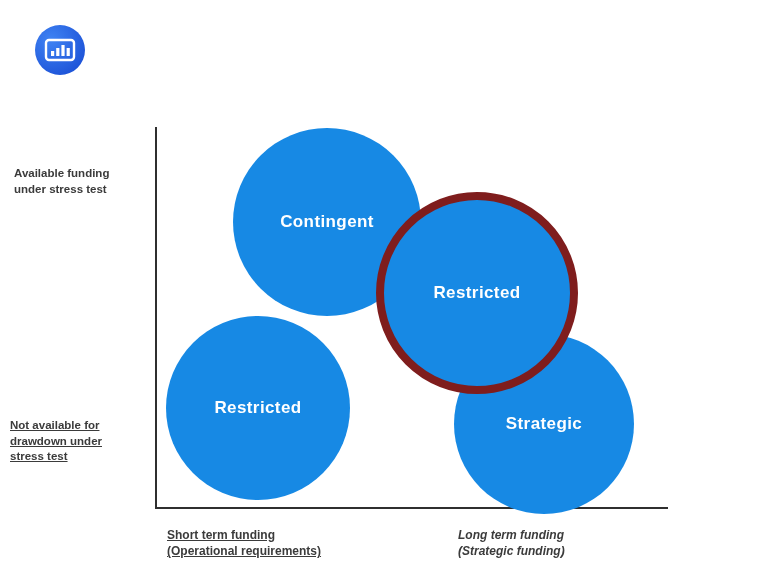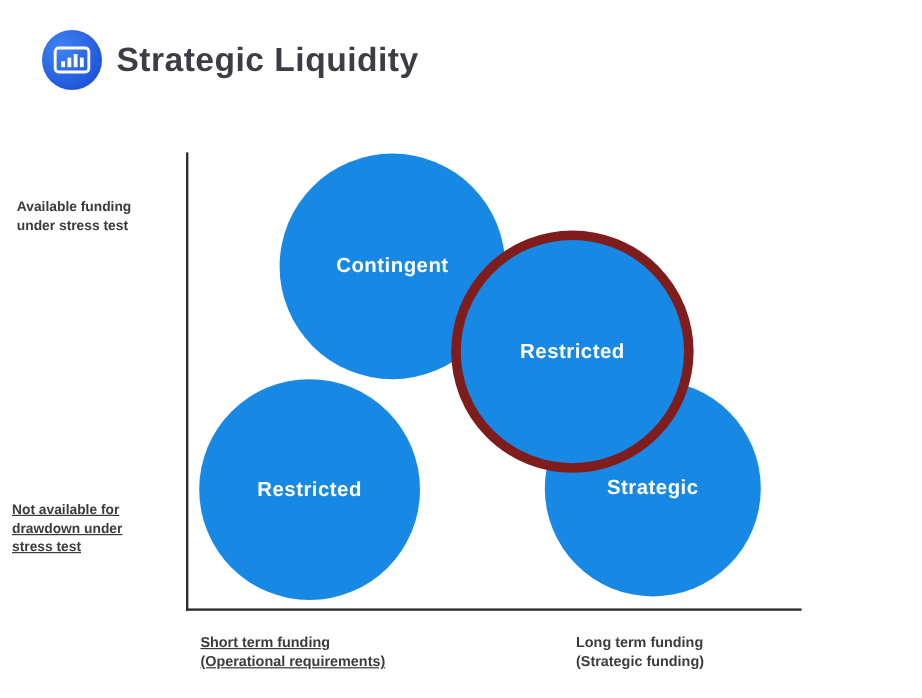--- a/index.html
+++ b/index.html
@@ -35,52 +35,51 @@
   }
   
   .bubble{
     position:absolute;border-radius:50%;background:var(--bubble-blue);
     display:flex;align-items:center;justify-content:center;
   }
   .bubble-label{
     color:#ffffff;font-size:17px;font-weight:700;letter-spacing:0.4px;
   }
   .bubble.contingent{left:233px;top:128px;width:188px;height:188px;}
-  .bubble.strategic {left:454px;top:317px;width:180px;height:180px;}
+  .bubble.strategic {left:454px;top:334px;width:180px;height:180px;}
   .bubble.operational{left:166px;top:316px;width:184px;height:184px;}
   .bubble.restricted{
     left:376px;top:192px;width:186px;height:186px;
     border:8px solid #7f1d1d;
   }
   
   .axis-label{
     position:absolute;color:var(--label-text);font-weight:700;text-align:left;
     white-space:pre-line;line-height:1.35;
   }
   .y-label-top{left:14px;top:166px;width:140px;font-size:11.5px;}
   .y-label-bottom{left:10px;top:418px;width:140px;font-size:11.5px;text-decoration:underline;}
   .x-label-left{left:167px;top:527px;width:220px;font-size:12px;text-decoration:underline;}
-  .x-label-right{left:480px;top:527px;width:220px;font-size:12px;}
+  .x-label-right{left:458px;top:527px;width:220px;font-size:12px;font-style:italic;}
 </style>
 </head>
 <body>
 
 <div class="canvas">
 
   <div class="header">
     <div class="app-icon">
       <svg width="50" height="50" viewBox="0 0 50 50" aria-hidden="true">
         <rect x="11" y="15" width="28" height="20" rx="3" fill="none" stroke="#ffffff" stroke-width="2.4"></rect>
         <rect x="16" y="26" width="3.2" height="5" fill="#ffffff"></rect>
         <rect x="21.2" y="23" width="3.2" height="8" fill="#ffffff"></rect>
         <rect x="26.4" y="20" width="3.2" height="11" fill="#ffffff"></rect>
         <rect x="31.6" y="23" width="3.2" height="8" fill="#ffffff"></rect>
       </svg>
     </div>
-    <div class="page-title">Strategic Liquidity</div>
   </div>
 
   <div>
 
     <div class="y-axis"></div>
     <div class="x-axis"></div>
 
     <div class="bubble contingent">
       <span class="bubble-label">Contingent</span>
     </div>

